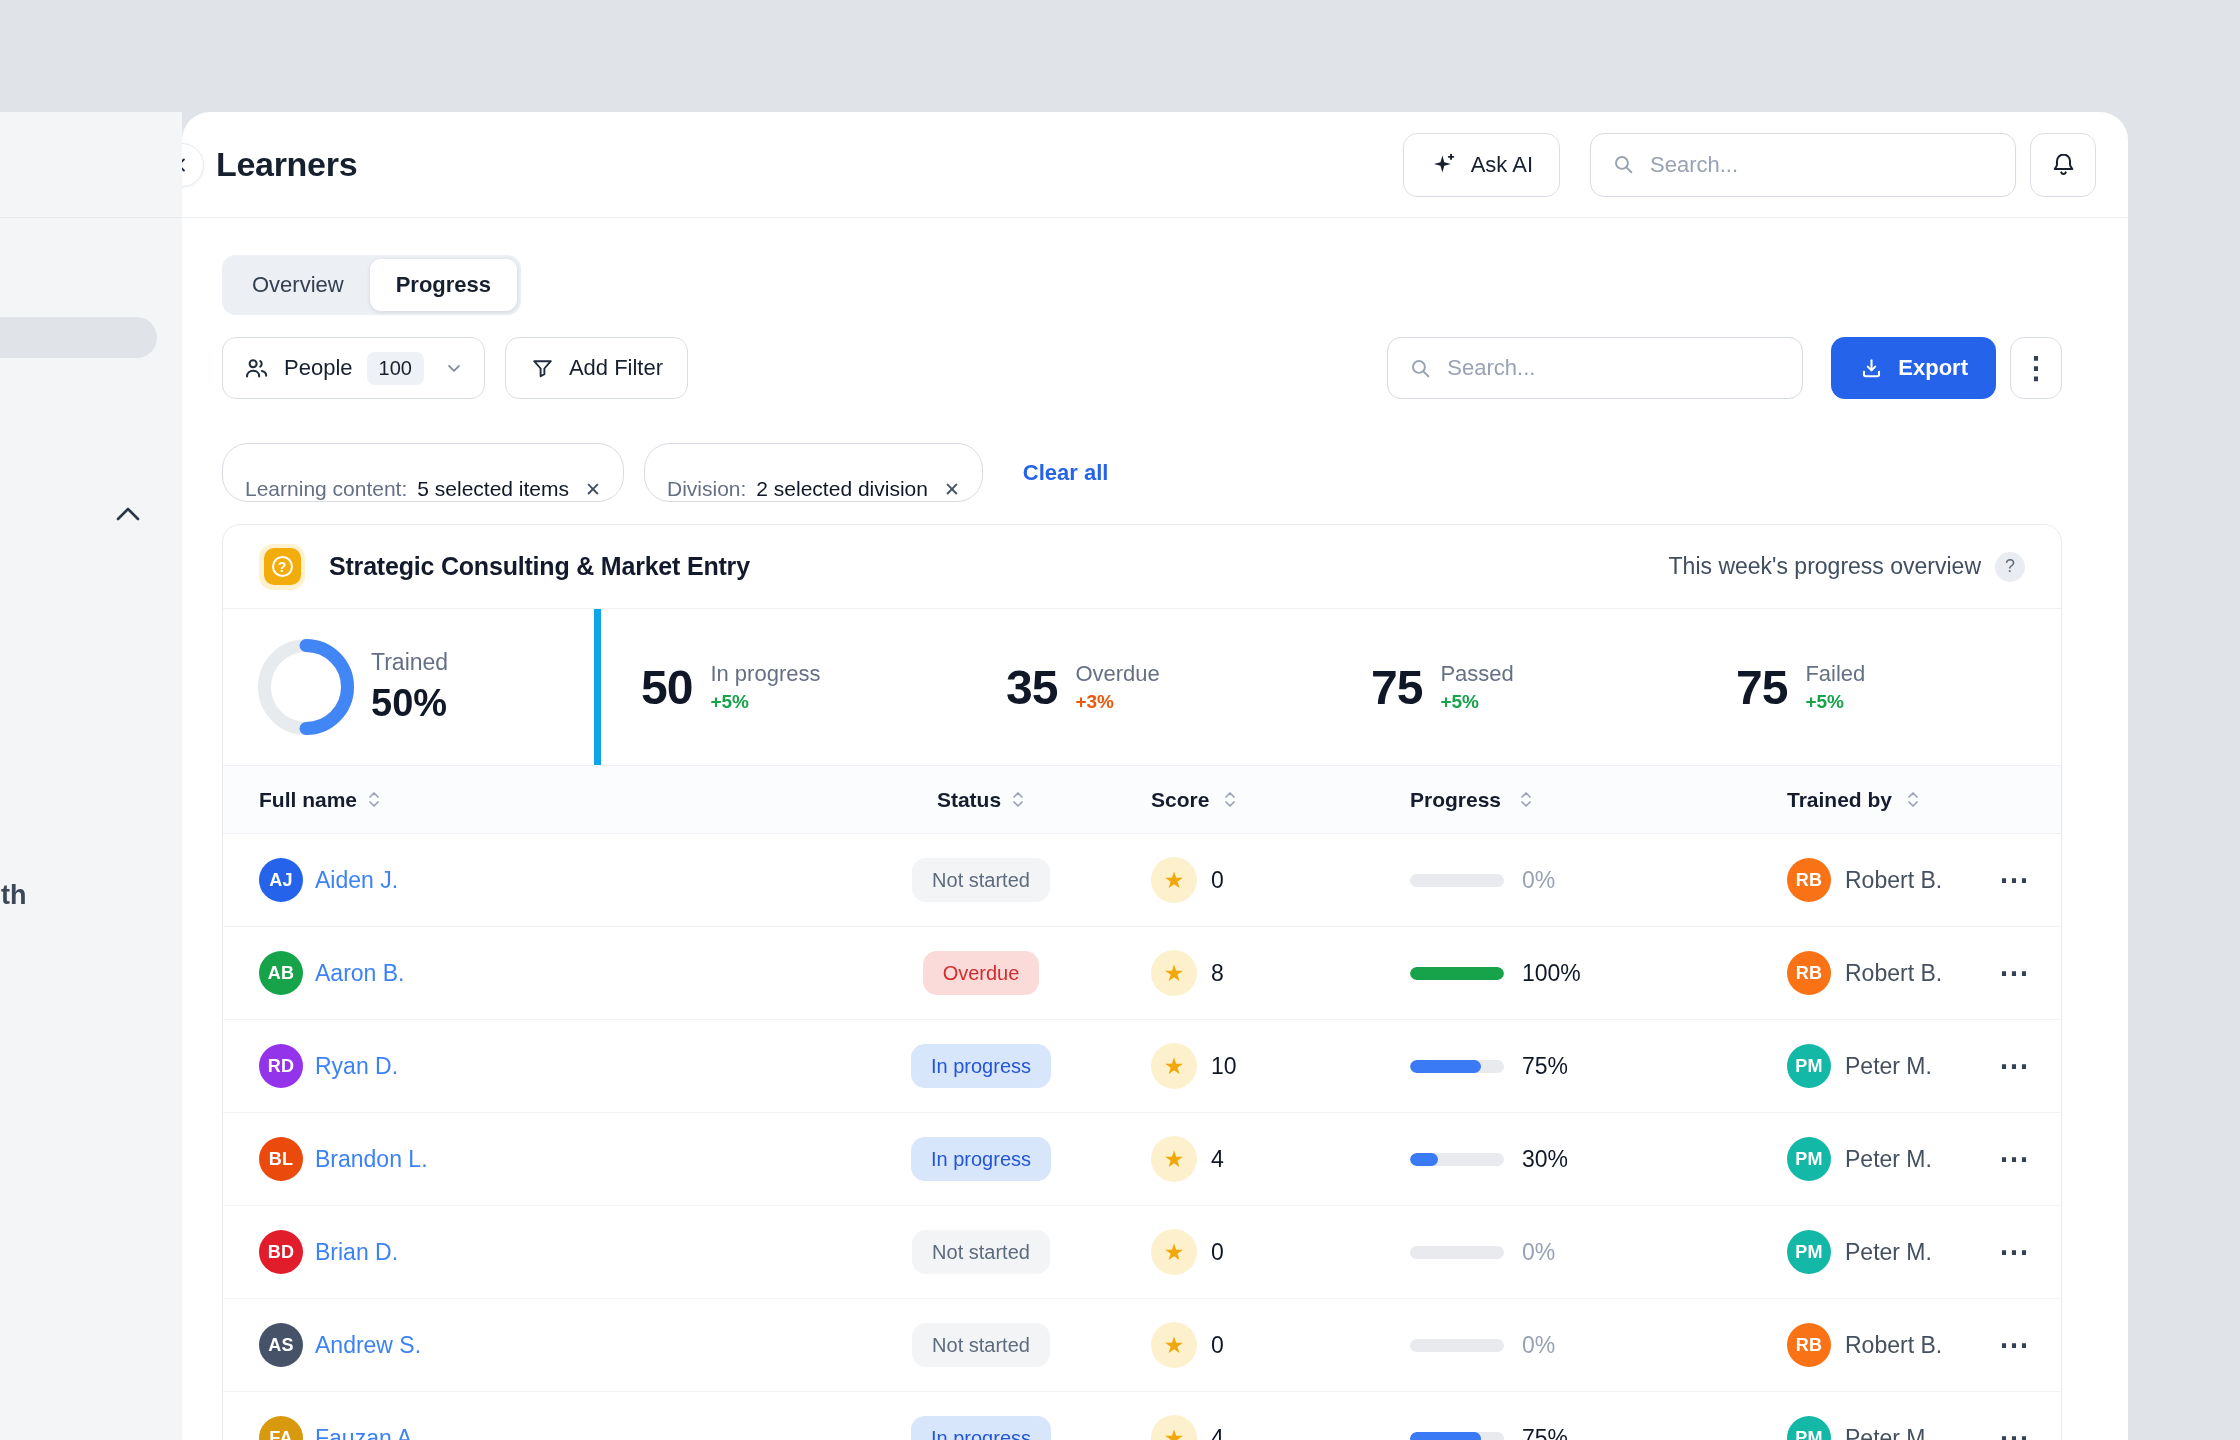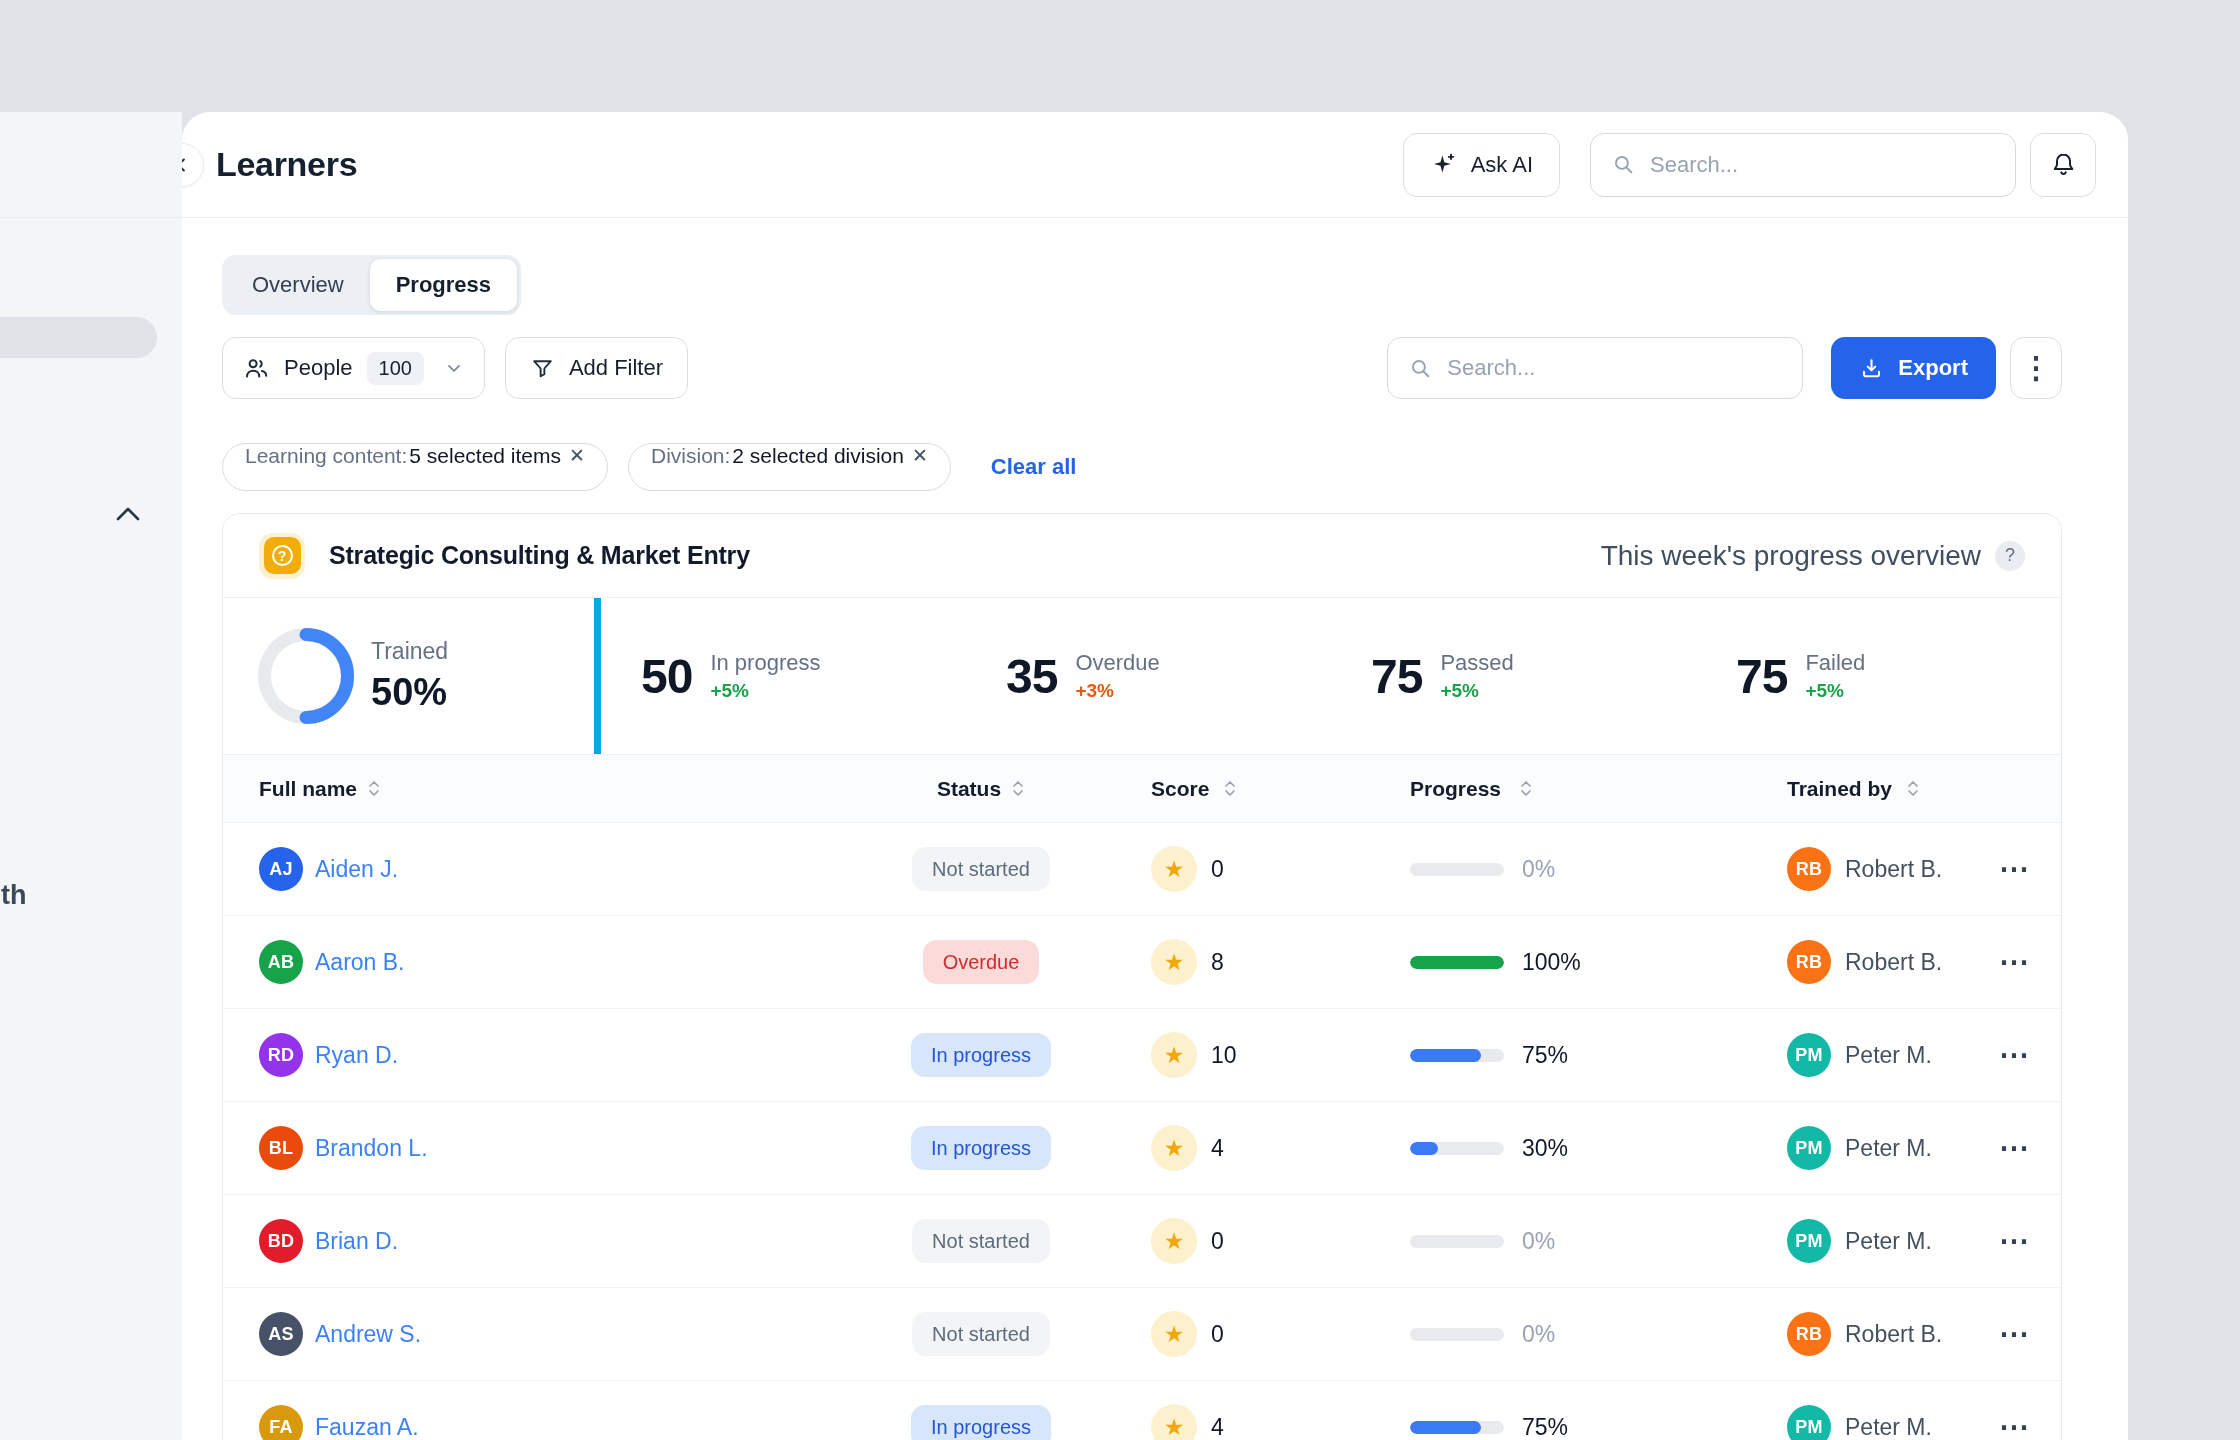--- a/index.html
+++ b/index.html
@@ -46,35 +46,35 @@
   .people-btn { height:62px; padding:0 20px; gap:14px; }
   .count-badge { background:#eef1f5; border-radius:8px; padding:5px 12px; font-size:20px; color:#18202f; }
   .add-filter-btn { height:62px; padding:0 24px; gap:14px; margin-left:20px; }
   .filter-right { margin-left:auto; display:flex; align-items:center; }
   .toolbar-search { width:416px; height:62px; }
   .export-btn { height:62px; padding:9px 28px; gap:14px; margin-left:28px; background:#2563eb; border:none; color:#fff; font-weight:600; }
   .kebab-btn { width:52px; height:62px; margin-left:14px; font-size:30px; color:#344054; font-weight:700; line-height:1; }
 
   
   .chips-row { margin-top:44px; display:flex; align-items:center; }
-  .chip { height:48px; display:flex; align-items:flex-start; gap:2px; border:1px solid #d8dce2; border-radius:26px; padding:0 22px; font-size:21px; margin-right:20px; cursor:default; }
+  .chip { height:59px; display:flex; align-items:flex-end; gap:10px; border:1px solid #d8dce2; border-radius:26px; padding:0 22px; font-size:21px; margin-right:20px; cursor:default; }
   .chip-label { color:#667085; }
   .chip-value { color:#101828; }
   .chip-x { color:#45505f; font-size:19px; margin-left:6px; cursor:pointer; }
   .clear-all { color:#2563eb; font-size:22px; font-weight:600; margin-left:20px; cursor:pointer; }
 
   
   .card { margin-top:22px; border:1px solid #e8ebee; border-radius:18px; height:960px; overflow:hidden; background:#fff; }
   .card-header { height:84px; display:flex; align-items:center; padding:0 36px; border-bottom:1px solid #eef0f3; }
   .quiz-icon-glow { width:46px; height:46px; border-radius:14px; background:#fdf1d0; display:flex; align-items:center; justify-content:center; }
   .quiz-icon { width:37px; height:37px; border-radius:10px; background:#f2ad0d; display:flex; align-items:center; justify-content:center; }
   .quiz-icon-ring { width:21px; height:21px; border-radius:50%; border:2.5px solid #fff; display:flex; align-items:center; justify-content:center; font-size:14px; font-weight:700; color:#fff; }
   .card-title { margin-left:24px; font-size:25px; font-weight:600; color:#121a2b; letter-spacing:-.2px; }
   .card-header-right { margin-left:auto; display:flex; align-items:center; gap:14px; }
-  .week-label { font-size:28px; color:#414e5f;margin-left:20px; }
+  .week-label { font-size:23px; color:#414e5f;margin-left:20px; }
   .help-badge { width:30px; height:30px; border-radius:50%; background:#e9ecf0; color:#5d6b7b; font-size:18px; display:flex; align-items:center; justify-content:center; cursor:pointer; }
 
   
   .stats-row { height:157px; display:flex; align-items:stretch; border-bottom:1px solid #eef0f3; }
   .trained-cell { width:378px; flex:none; border-right:7px solid #0ea5e9; display:flex; align-items:center; padding-left:35px; gap:17px; }
   .donut-wrap { width:96px; height:96px; }
   .trained-label { font-size:23px; color:#667085; margin-bottom:6px; }
   .trained-pct { font-size:38px; font-weight:600; color:#101828; }
   .stat-cell { flex:1; display:flex; align-items:center; padding-left:40px; gap:18px; }
   .stat-value { font-size:48px; font-weight:600; color:#101828; letter-spacing:-1px; }

